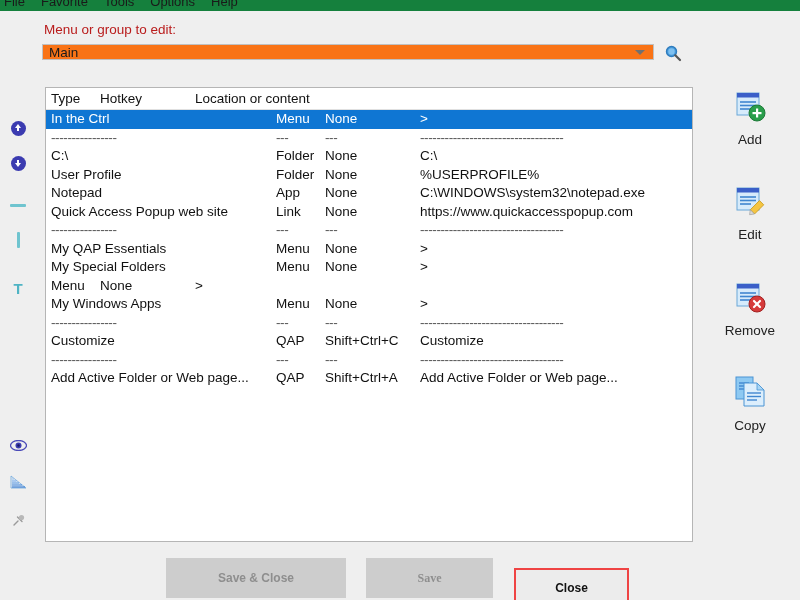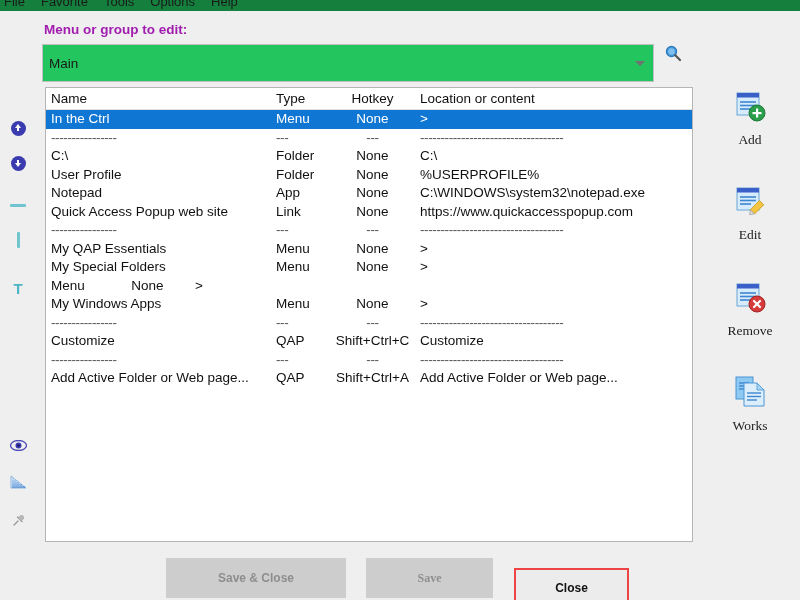--- a/index.html
+++ b/index.html
@@ -92,26 +92,26 @@
     font-family: "Liberation Sans", sans-serif; line-height: 15px;
   }
 
   .eye-icon { width: 17px; height: 11px; position: relative; }
   .wedge-icon { width: 17px; height: 14px; position: relative; }
   .pin-icon { width: 15px; height: 15px; position: relative; }
 
   
   .field-label {
     position: absolute; left: 44px; top: 22px;
-    font-size: 13.5px; color: #a21caf; font-weight: bold;
+    font-size: 13.5px; color: #b91c1c; font-weight: normal;
   }
   .combo {
     position: absolute; left: 42px; top: 44px;
-    width: 612px; height: 38px;
-    background: #22c55e;
+    width: 612px; height: 16px;
+    background: #f97316;
     border: 1px solid #c0c0c0;
     display: flex; align-items: center;
     padding: 0 6px;
     font-size: 13.5px;
     color: #1a1a1a;
   }
   .combo-value { flex: 1; }
   .chev {
     width: 0; height: 0;
     border-left: 5px solid transparent;
@@ -150,33 +150,33 @@
     padding-left: 5px;
     white-space: nowrap;
   }
   .lv-row.selected {
     background: #0f76d3;
     color: #ffffff;
   }
   .lv-row.sep { color: #555; letter-spacing: -0.4px; }
   .c-name { width: 225px; overflow: hidden; }
   .c-type { width: 49px; overflow: hidden; }
-  .c-hot  { width: 95px; overflow: hidden; text-align: center; }
+  .c-hot  { width: 95px; overflow: hidden; }
   .c-loc  { flex: 1; overflow: hidden; }
 
   
   .right-rail {
     position: absolute; left: 700px; top: 11px;
     width: 100px; height: 589px;
     background: #efefef;
   }
   .rail-item { position: absolute; left: 0; width: 100px; text-align: center; }
   .rail-icon-box { height: 40px; display: flex; align-items: center; justify-content: center; }
   .rail-label {
-    font-size: 13.5px; color: #222; margin-top: 6px; font-family: Liberation Serif, serif;
+    font-size: 13.5px; color: #222; margin-top: 6px;
   }
 
   
   .btn {
     position: absolute;
     height: 40px;
     display: flex; align-items: center; justify-content: center;
     font-size: 12px;
     border: 1px solid #c2c2c2;
   }
@@ -282,21 +282,20 @@
       <svg width="18" height="18" viewBox="0 0 18 18">
         <circle cx="7.5" cy="7.5" r="5" fill="#4a9fe0" stroke="#2f7cbd" stroke-width="1.4"></circle>
         <circle cx="7.5" cy="7.5" r="3.2" fill="#7fc0ef"></circle>
         <line x1="11.3" y1="11.3" x2="16" y2="16" stroke="#555" stroke-width="2.2" stroke-linecap="round"></line>
       </svg>
     </span>
   </div>
 
   <div class="listview">
     <div class="lv-head" id="lv-head">
-        <div class="c-name">Name</div>
         <div class="c-type">Type</div>
         <div class="c-hot">Hotkey</div>
         <div class="c-loc">Location or content</div>
       </div>
     <div id="lv-body">
         <div class="lv-row selected">
           <div class="c-name">In the Ctrl</div>
           <div class="c-type">Menu</div>
           <div class="c-hot">None</div>
           <div class="c-loc">&gt;</div>
@@ -447,21 +446,21 @@
           <line x1="6" y1="8" x2="16" y2="8" stroke="#3f86d0" stroke-width="1.4"></line>
           <line x1="6" y1="11" x2="16" y2="11" stroke="#3f86d0" stroke-width="1.4"></line>
           <line x1="6" y1="14" x2="13" y2="14" stroke="#3f86d0" stroke-width="1.4"></line>
           <polygon points="11,8 24,8 31,15 31,31 11,31" fill="#dceefc" stroke="#4a94d4" stroke-width="1"></polygon>
           <polygon points="24,8 31,15 24,15" fill="#a9d6f5" stroke="#4a94d4" stroke-width="0.8"></polygon>
           <line x1="14" y1="18" x2="28" y2="18" stroke="#3f86d0" stroke-width="1.4"></line>
           <line x1="14" y1="21.5" x2="28" y2="21.5" stroke="#3f86d0" stroke-width="1.4"></line>
           <line x1="14" y1="25" x2="24" y2="25" stroke="#3f86d0" stroke-width="1.4"></line>
         </svg>
       </div>
-      <div class="rail-label">Works</div>
+      <div class="rail-label">Copy</div>
     </div>
 
   </div>
 
   <div class="btn disabled" id="btn-save-close">Save &amp; Close</div>
 
   <div class="btn disabled" id="btn-save">Save</div>
 
   <div class="btn focused" id="btn-close">Close</div>
 

